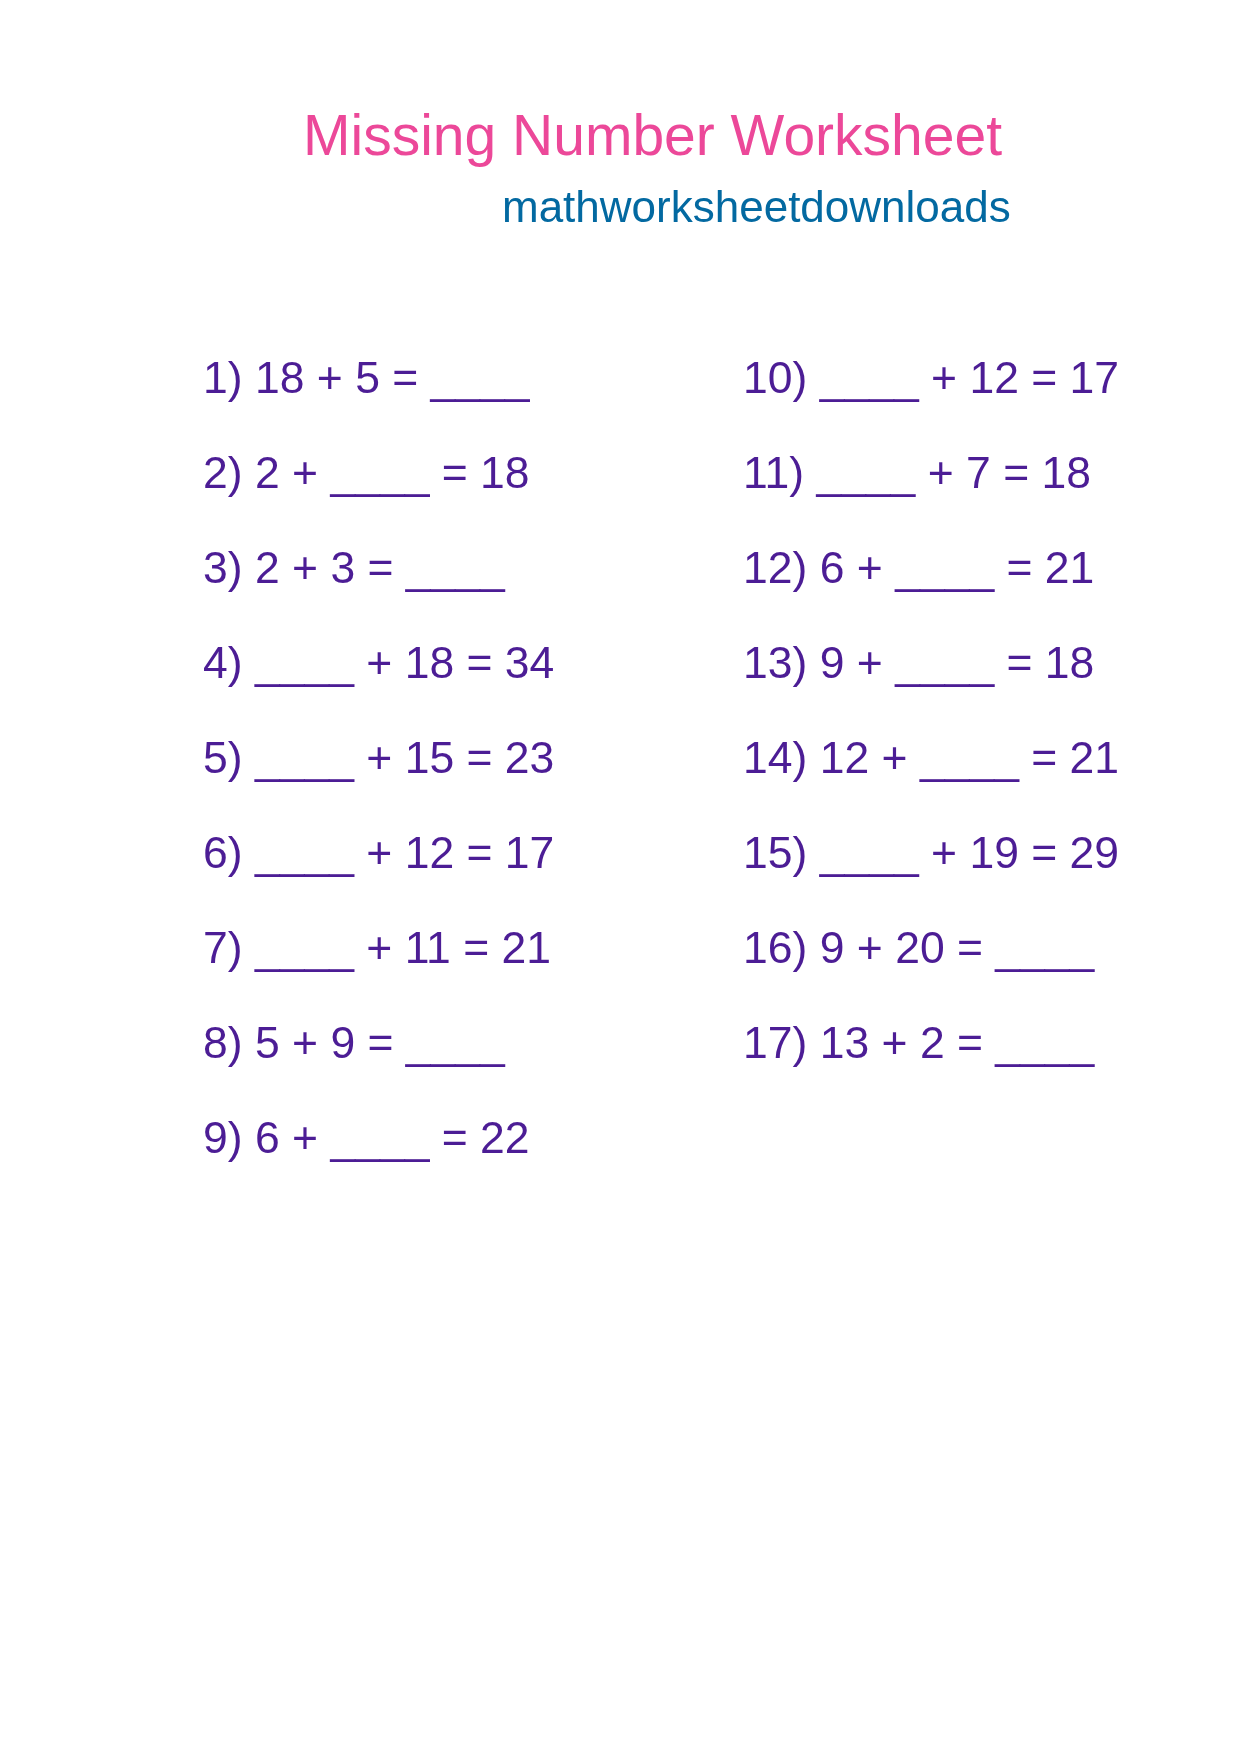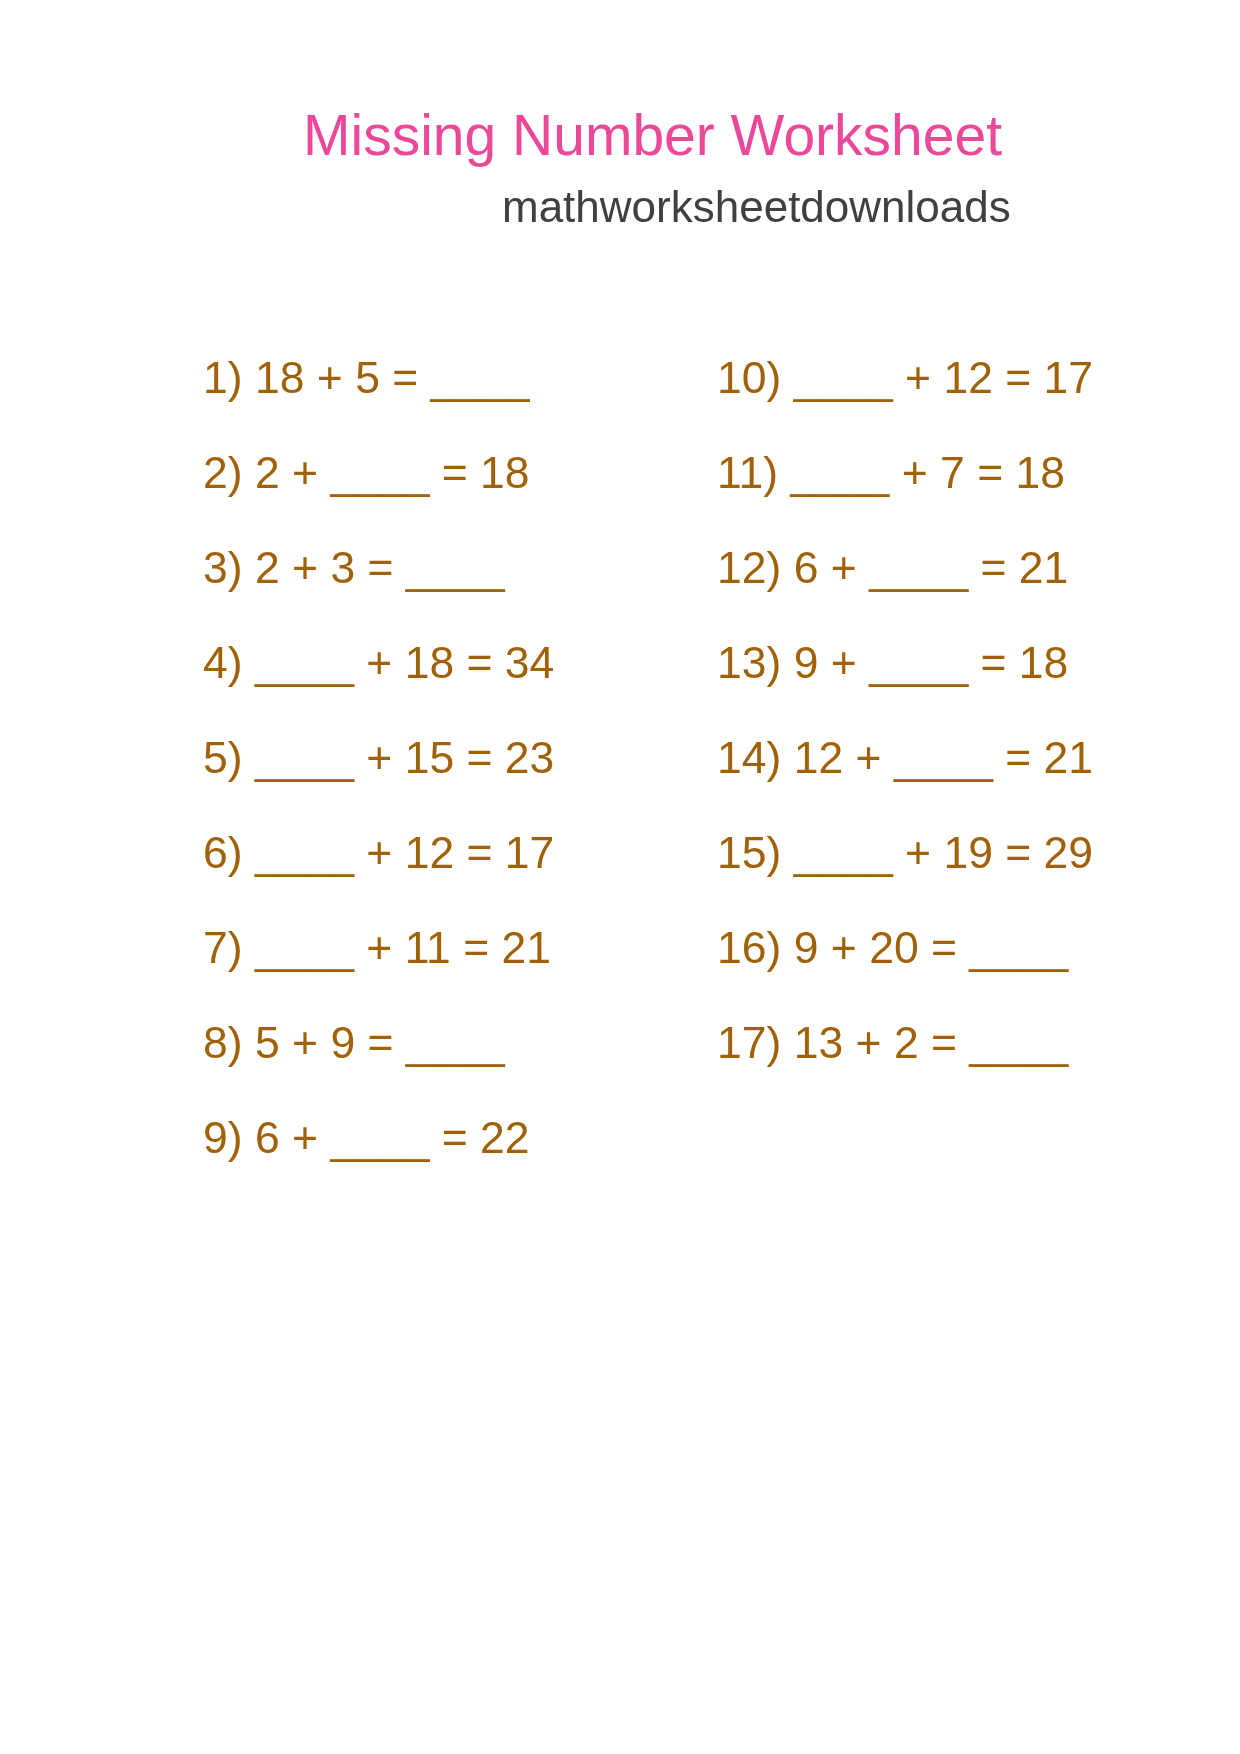--- a/index.html
+++ b/index.html
@@ -26,31 +26,31 @@
       margin: 0;
       font-weight: normal;
     }
     .subtitle {
       position: absolute;
       left: 502px;
       top: 182px;
       font-size: 44px;
       line-height: 1.149;
       white-space: nowrap;
-      color: #404040;
+      color: #0369a1;
     }
     .problem {
       position: absolute;
       font-size: 44.5px;
       line-height: 1.149;
       white-space: nowrap;
-      color: #a16207;
+      color: #4c1d95;
     }
     .col-left { left: 203px; }
-    .col-right { left: 717px; }
+    .col-right { left: 743px; }
   </style>
 </head>
 <body>
 
 <h1 class="title">Missing Number Worksheet</h1>
 <div class="subtitle">mathworksheetdownloads</div>
 
 <div>
   <div class="problem col-left" style="top:352px">1) 18 + 5 = ____</div>
   <div class="problem col-left" style="top:447px">2) 2 + ____ = 18</div>

